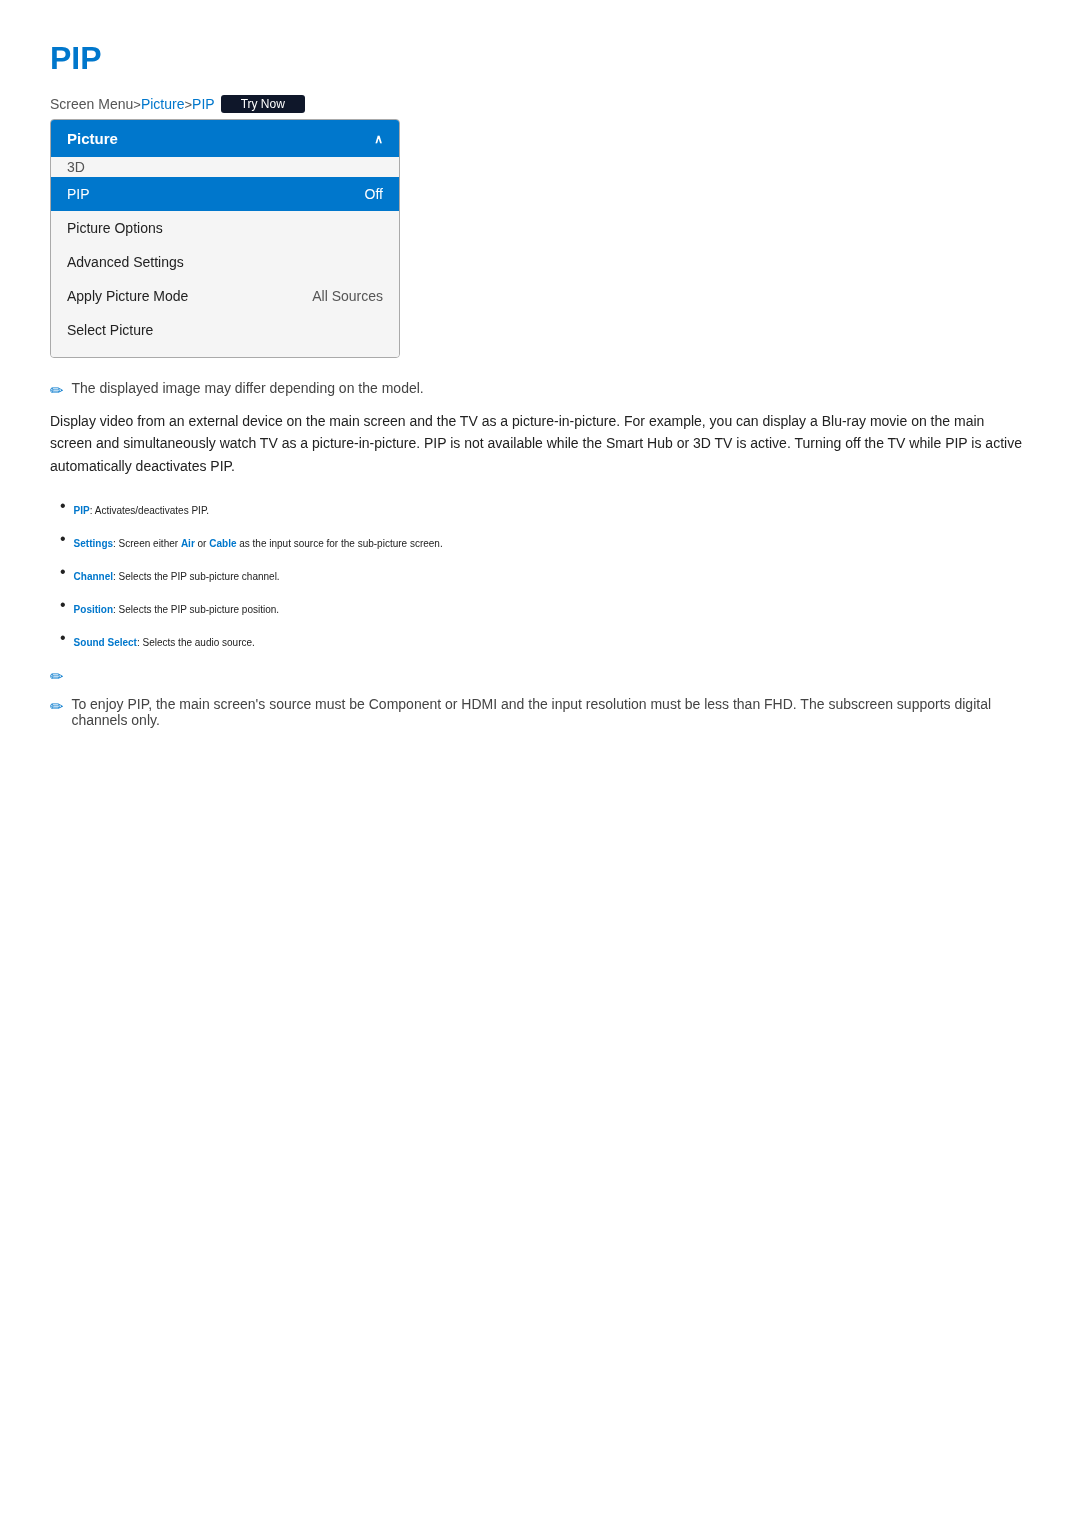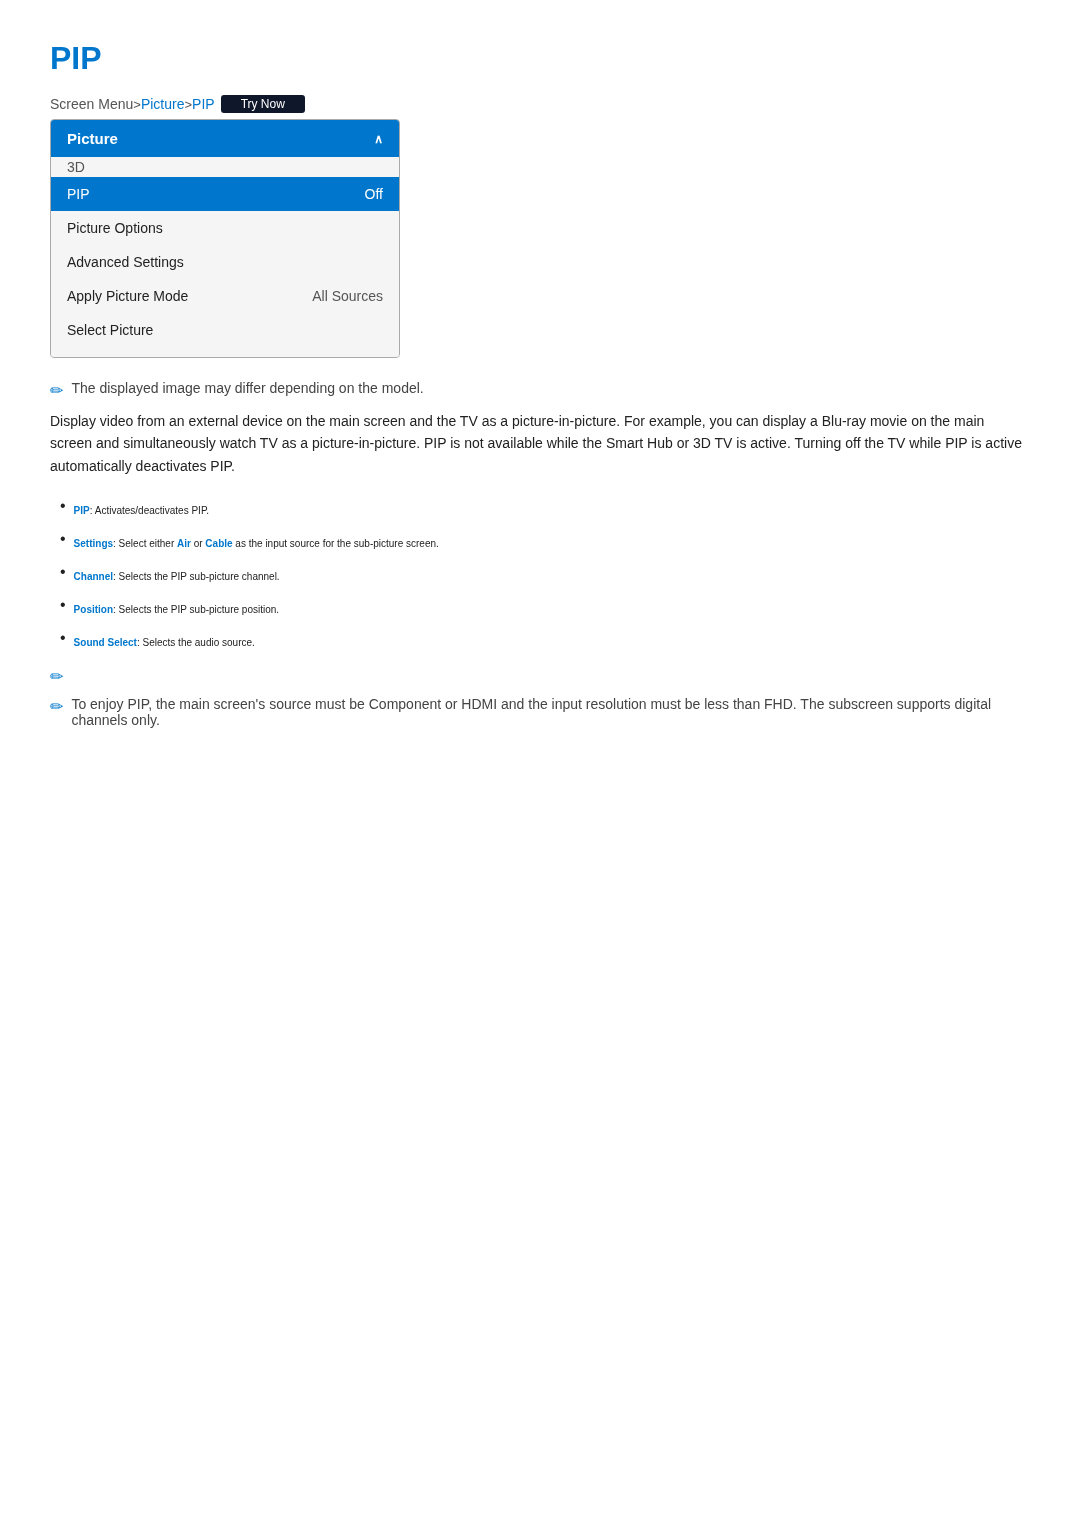--- a/index.html
+++ b/index.html
@@ -211,21 +211,21 @@
   <li>
 
     <span>
       <span class="term">PIP</span><span>: Activates/deactivates PIP.</span>
     </span>
   </li>
 
   <li>
 
     <span>
-      <span class="term">Settings</span><span>: Select either </span><span class="term">Air</span><span> or </span><span class="term">Cable</span><span> as the input source for the sub-picture screen.</span>
+      <span class="term">Settings</span><span>: Screen either </span><span class="term">Air</span><span> or </span><span class="term">Cable</span><span> as the input source for the sub-picture screen.</span>
     </span>
   </li>
 
   <li>
 
     <span>
       <span class="term">Channel</span><span>: Selects the PIP sub-picture channel.</span>
     </span>
   </li>
 

